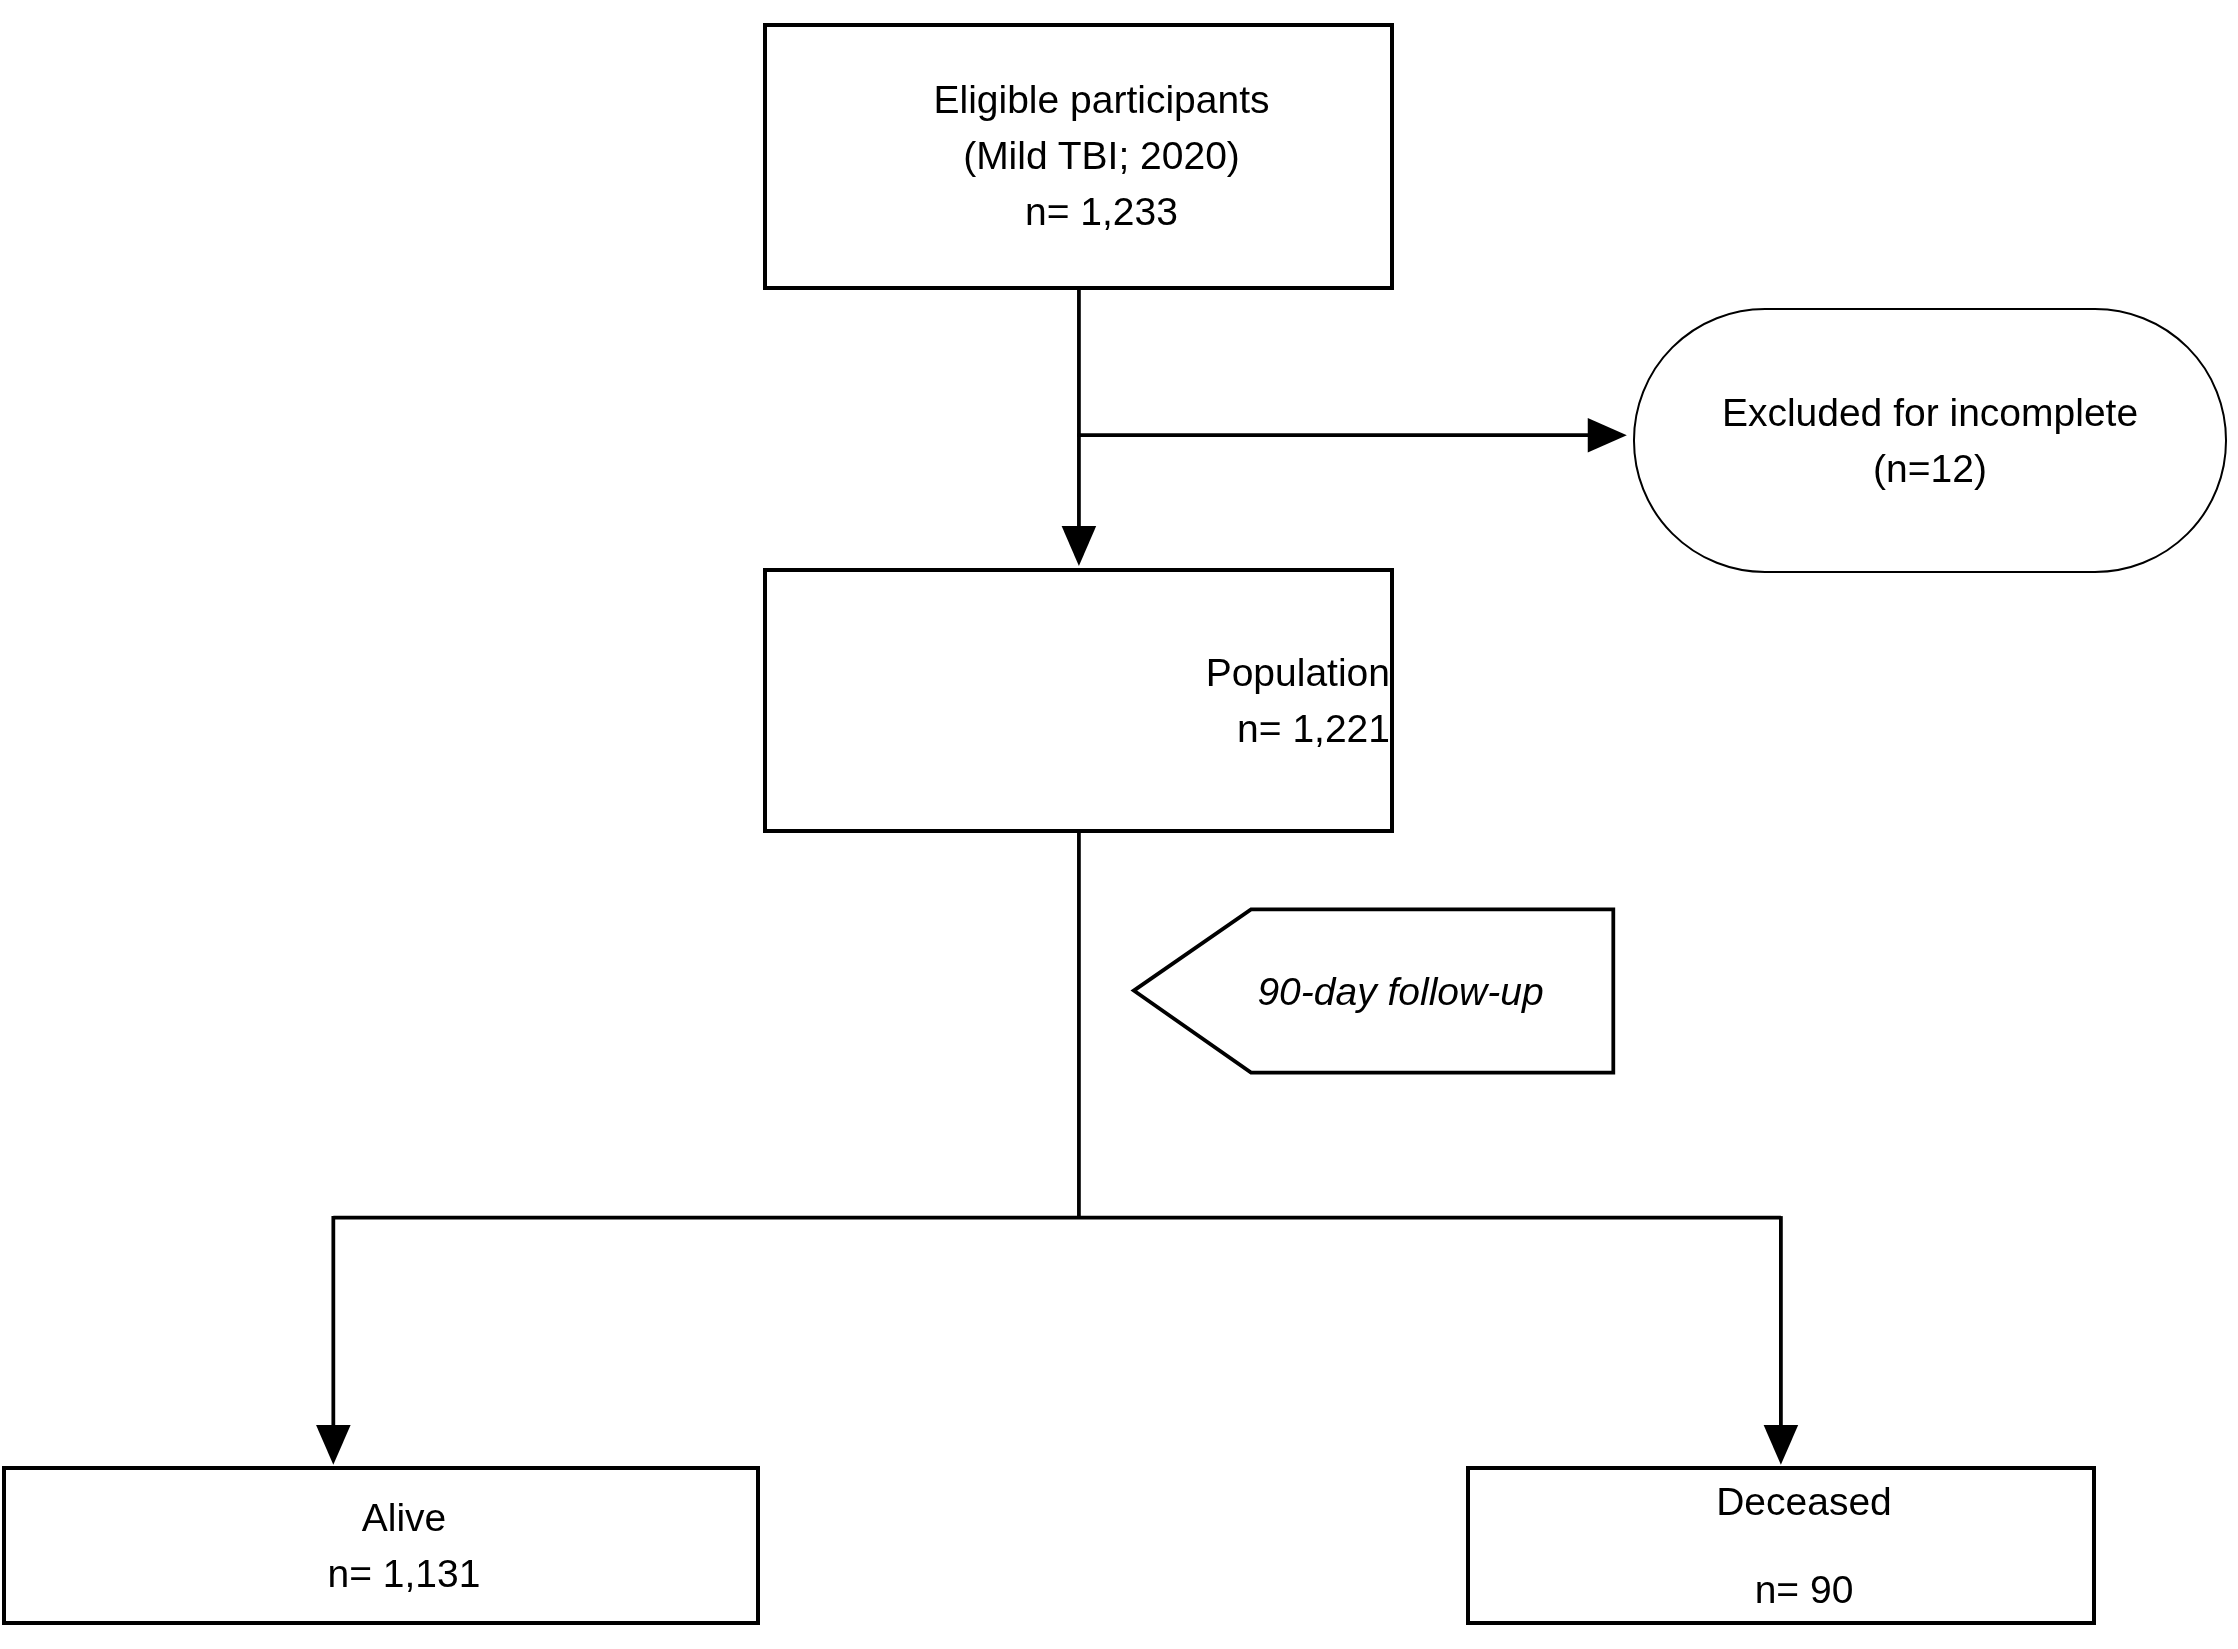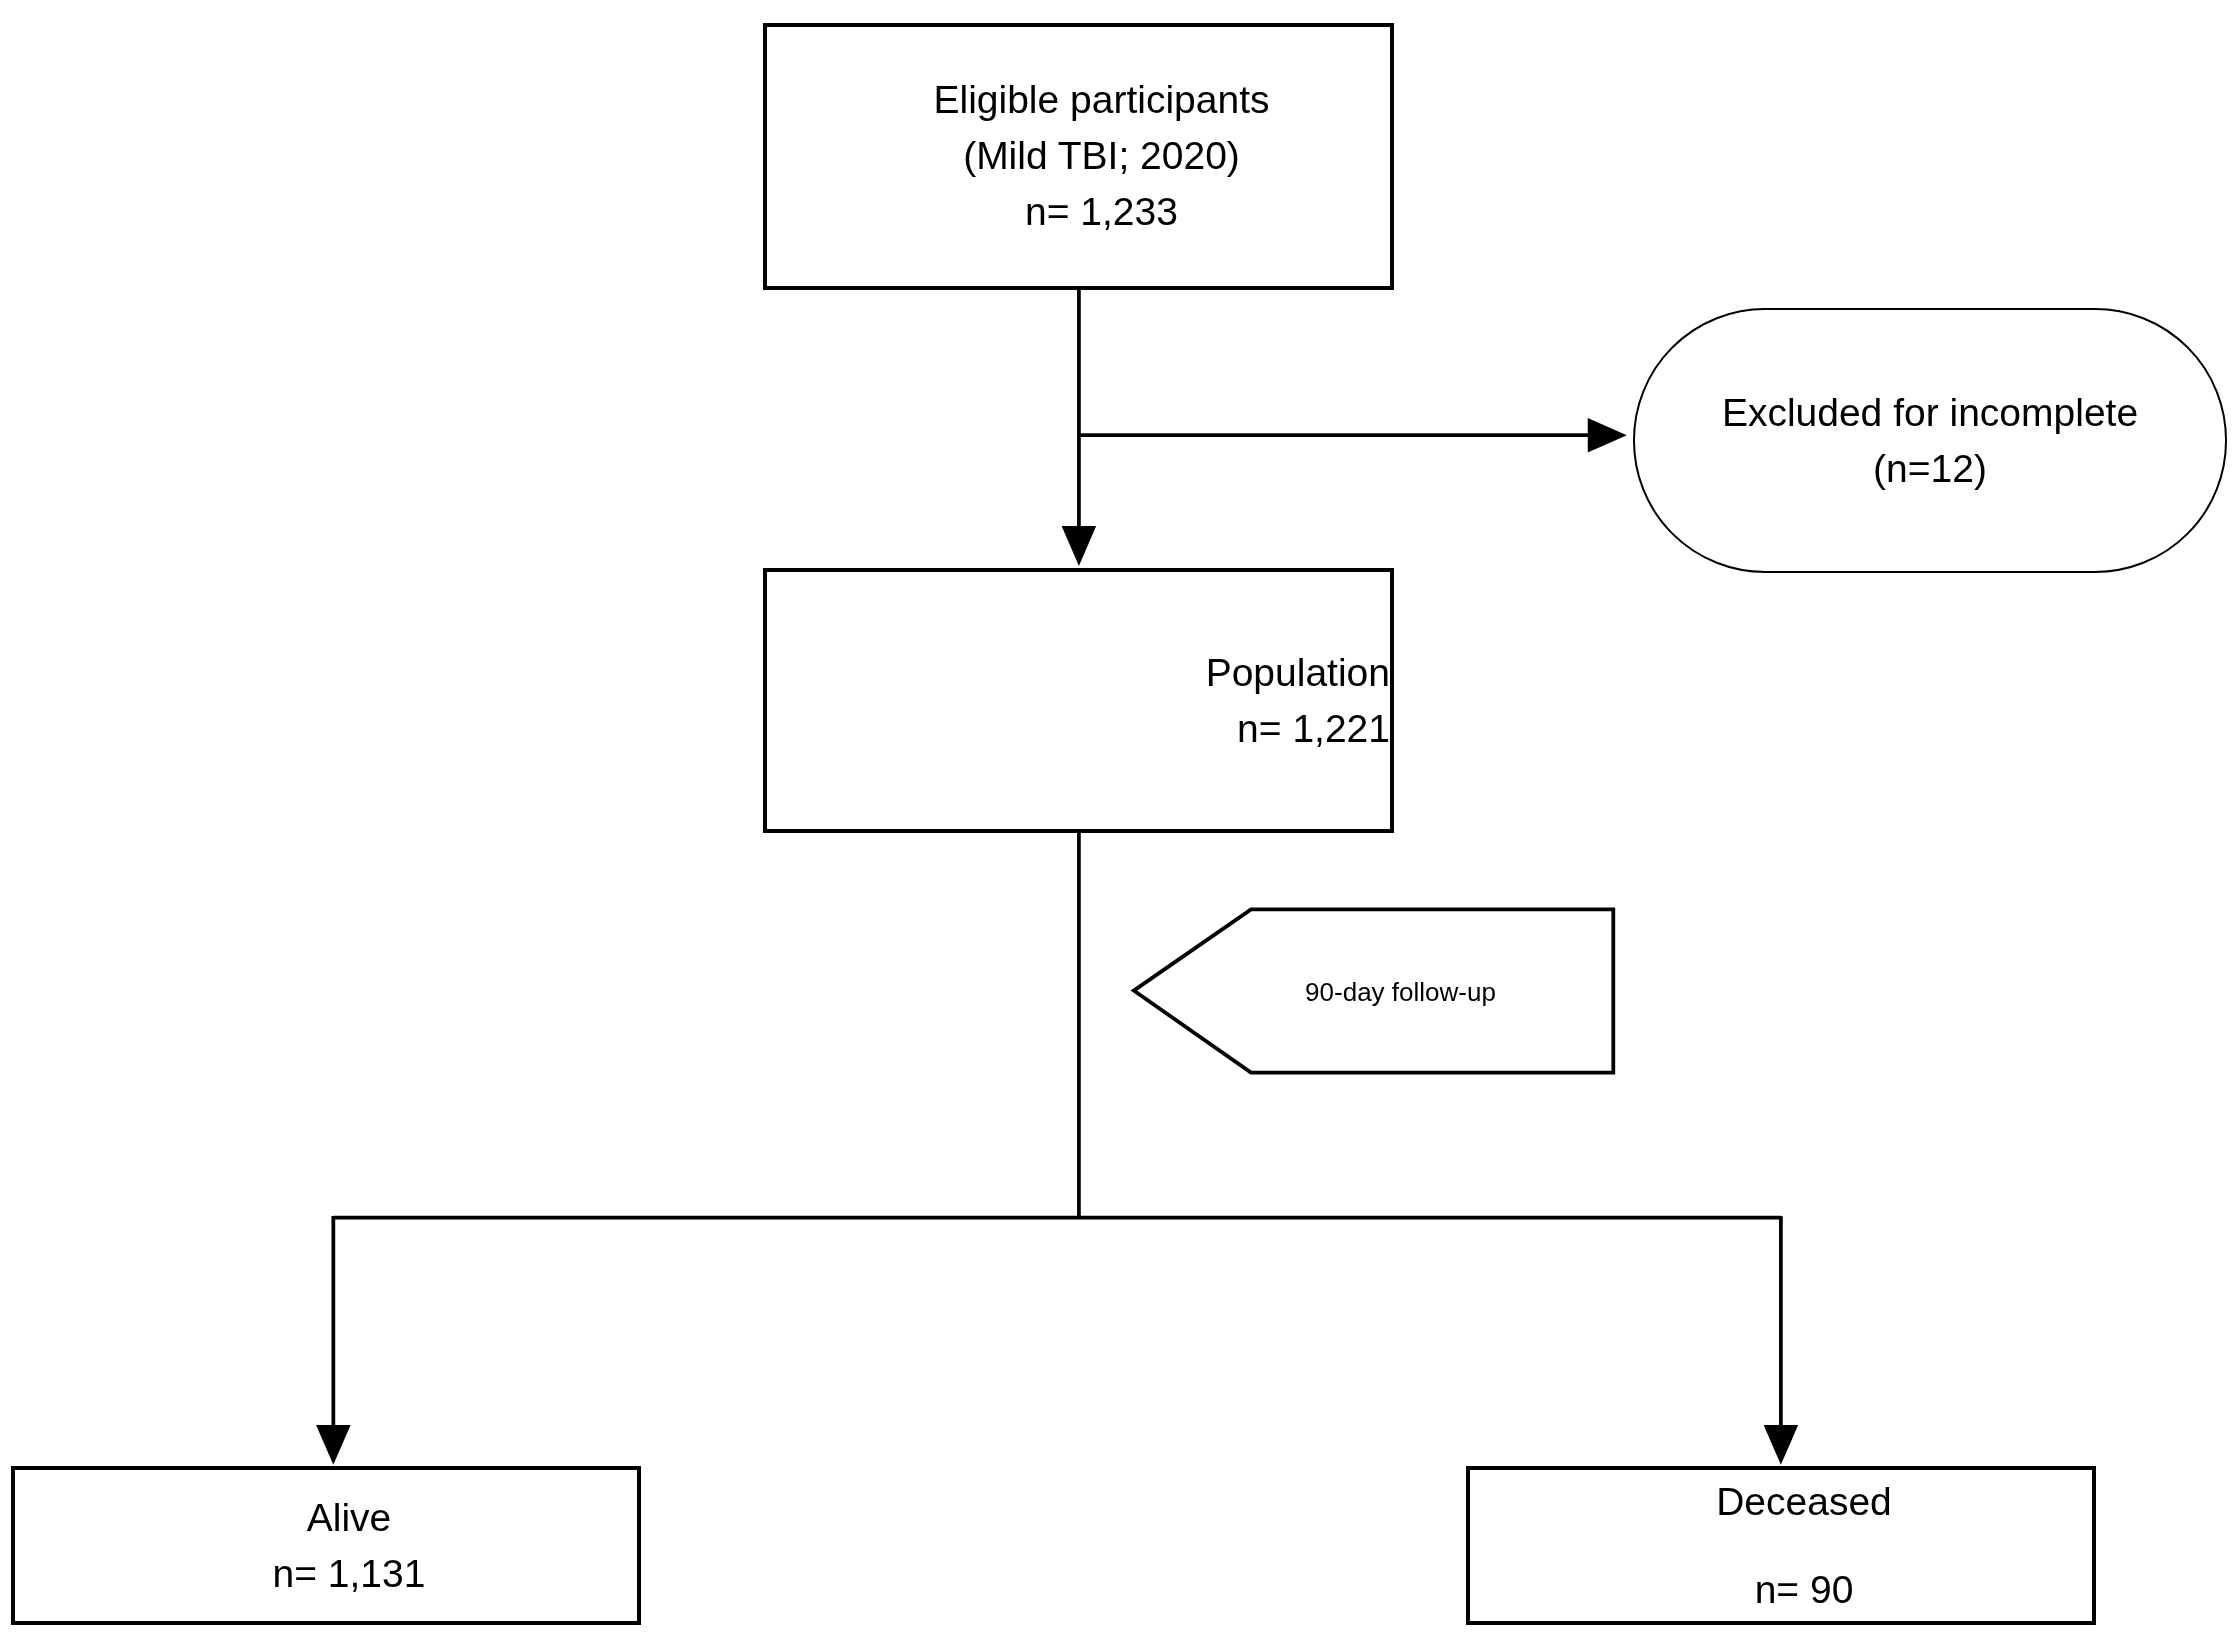--- a/index.html
+++ b/index.html
@@ -39,35 +39,36 @@
     border: 4.5px solid #000000;
     padding-left: 46px;
   }
   .stadium {
     border: 2.3px solid #000000;
     border-radius: 132px;
   }
   .node-eligible   { left: 763px; top: 22.6px;   width: 631px; height: 267px; }
   .node-excluded   { left: 1633px; top: 308px;  width: 594px; height: 265px; }
   .node-population { left: 763px; top: 568px;  width: 631px; height: 265px; align-items: flex-end; }
-  .node-alive      { left: 11px;   top: 1466px; width: 630px; height: 159px; }
+  .node-alive      { left: 2px;   top: 1466px; width: 758px; height: 159px; }
   .node-deceased   { left: 1466px; top: 1466px; width: 630px; height: 159px; gap: 32px; }
   .flag-text {
     position: absolute;
     left: 1188px;
     top: 921px;
     width: 425px;
     height: 141px;
     display: flex;
     align-items: center;
     justify-content: center;
     text-align: right;
-    font-size: 26px;
+    font-size: 39px;
     line-height: 56px;
     background: transparent;
+    font-style: italic;
   }
   .line-text { display: block; }
 </style>
 </head>
 <body>
 
 <div class="canvas">
 
   <svg class="connectors" viewBox="0 0 2978 2194" width="2239" height="1649" xmlns="http://www.w3.org/2000/svg">
 

